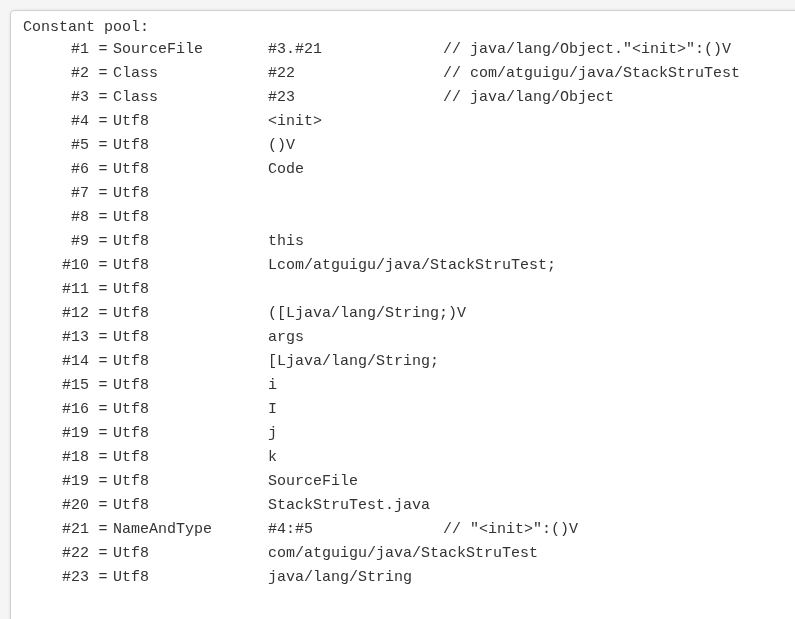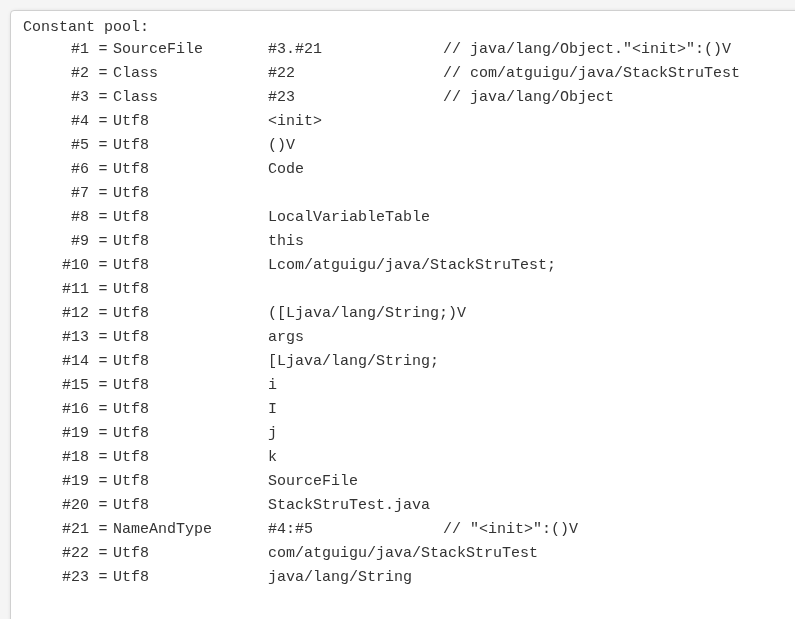--- a/index.html
+++ b/index.html
@@ -59,21 +59,21 @@
 <div class="container">
   <div class="header">Constant pool:</div>
   <div id="entries">
       <div class="entry-row"><span class="col-index">#1</span><span class="col-eq">=</span><span class="col-type">SourceFile</span><span class="col-value">#3.#21</span><span class="col-comment">// java/lang/Object."&lt;init&gt;":()V</span></div>
       <div class="entry-row"><span class="col-index">#2</span><span class="col-eq">=</span><span class="col-type">Class</span><span class="col-value">#22</span><span class="col-comment">// com/atguigu/java/StackStruTest</span></div>
       <div class="entry-row"><span class="col-index">#3</span><span class="col-eq">=</span><span class="col-type">Class</span><span class="col-value">#23</span><span class="col-comment">// java/lang/Object</span></div>
       <div class="entry-row"><span class="col-index">#4</span><span class="col-eq">=</span><span class="col-type">Utf8</span><span class="col-value">&lt;init&gt;</span><span class="col-comment"></span></div>
       <div class="entry-row"><span class="col-index">#5</span><span class="col-eq">=</span><span class="col-type">Utf8</span><span class="col-value">()V</span><span class="col-comment"></span></div>
       <div class="entry-row"><span class="col-index">#6</span><span class="col-eq">=</span><span class="col-type">Utf8</span><span class="col-value">Code</span><span class="col-comment"></span></div>
       <div class="entry-row"><span class="col-index">#7</span><span class="col-eq">=</span><span class="col-type">Utf8</span><span class="col-comment"></span></div>
-      <div class="entry-row"><span class="col-index">#8</span><span class="col-eq">=</span><span class="col-type">Utf8</span><span class="col-value">LocalVariableTable</span><span class="col-comment"></span></div>
+      <div class="entry-row"><span class="col-index">#8</span><span class="col-eq">=</span><span class="col-type">Utf8</span><span class="col-comment"></span></div>
       <div class="entry-row"><span class="col-index">#9</span><span class="col-eq">=</span><span class="col-type">Utf8</span><span class="col-value">this</span><span class="col-comment"></span></div>
       <div class="entry-row"><span class="col-index">#10</span><span class="col-eq">=</span><span class="col-type">Utf8</span><span class="col-value">Lcom/atguigu/java/StackStruTest;</span><span class="col-comment"></span></div>
       <div class="entry-row"><span class="col-index">#11</span><span class="col-eq">=</span><span class="col-type">Utf8</span><span class="col-comment"></span></div>
       <div class="entry-row"><span class="col-index">#12</span><span class="col-eq">=</span><span class="col-type">Utf8</span><span class="col-value">([Ljava/lang/String;)V</span><span class="col-comment"></span></div>
       <div class="entry-row"><span class="col-index">#13</span><span class="col-eq">=</span><span class="col-type">Utf8</span><span class="col-value">args</span><span class="col-comment"></span></div>
       <div class="entry-row"><span class="col-index">#14</span><span class="col-eq">=</span><span class="col-type">Utf8</span><span class="col-value">[Ljava/lang/String;</span><span class="col-comment"></span></div>
       <div class="entry-row"><span class="col-index">#15</span><span class="col-eq">=</span><span class="col-type">Utf8</span><span class="col-value">i</span><span class="col-comment"></span></div>
       <div class="entry-row"><span class="col-index">#16</span><span class="col-eq">=</span><span class="col-type">Utf8</span><span class="col-value">I</span><span class="col-comment"></span></div>
       <div class="entry-row"><span class="col-index">#19</span><span class="col-eq">=</span><span class="col-type">Utf8</span><span class="col-value">j</span><span class="col-comment"></span></div>
       <div class="entry-row"><span class="col-index">#18</span><span class="col-eq">=</span><span class="col-type">Utf8</span><span class="col-value">k</span><span class="col-comment"></span></div>

